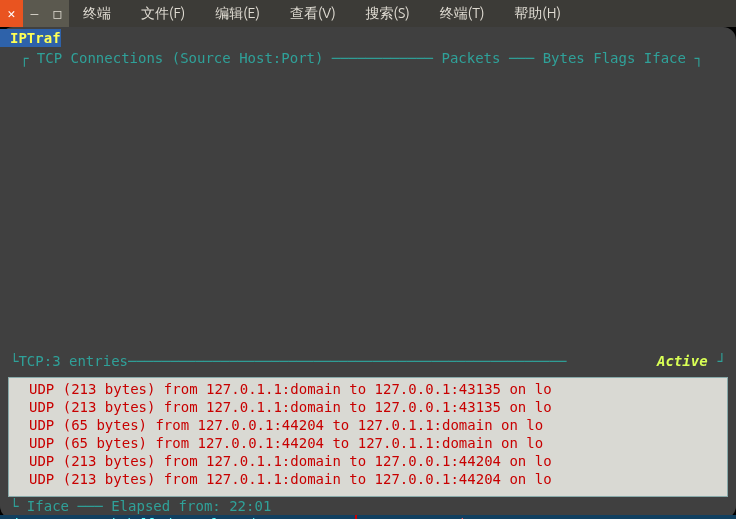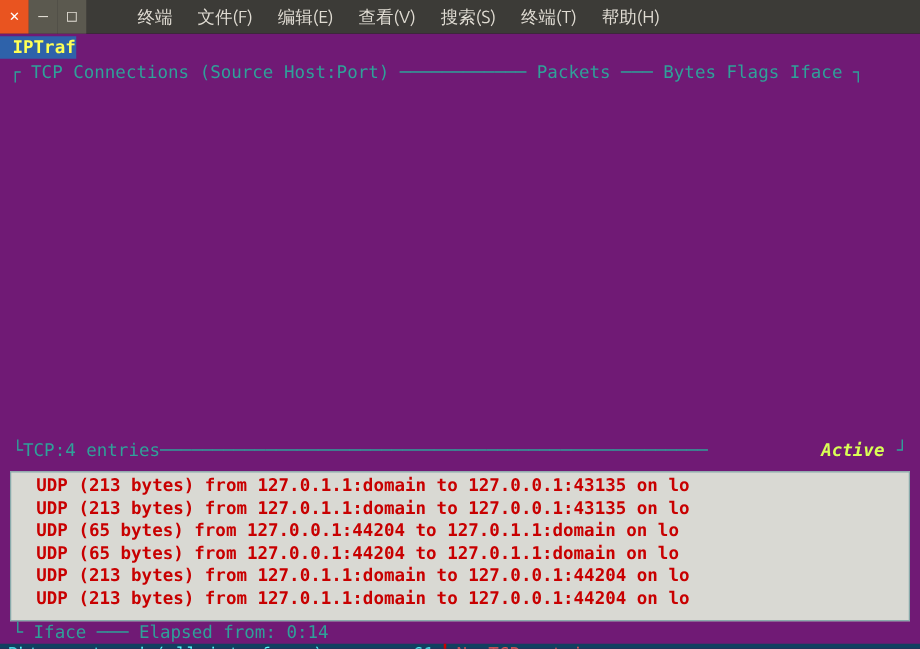--- a/index.html
+++ b/index.html
@@ -20,72 +20,73 @@
     color: #dfdbd2;
   }
   .win-btns { display: flex; height: 100%; }
   .win-btn {
     width: 23px; height: 27px;
     display: flex; align-items: center; justify-content: center;
     font-size: 13px;
   }
   .win-close { background: #e95420; color: #fff; font-weight: bold;}
   .win-min, .win-max { background: #5b594f; color: #dfdbd2; }
-  .menubar { display: flex; gap: 8px; margin-left: 35px; font-family: "Ubuntu","DejaVu Sans",sans-serif; font-size:14px;}
+  .menubar { display: flex; gap: 18px; margin-left: 8px; font-family: "Ubuntu","DejaVu Sans",sans-serif; font-size:14px;}
   .menu-item { padding: 0 6px; cursor: pointer; }
   
   .term {
     width: 736px;
     height: 492px;
-    background: #701a75;
+    background: #404040;
     position: relative;
     line-height: 18px;
     letter-spacing: 0;
+    border-radius: 13px;
   }
   .row { height: 18px; white-space: pre; font-family: "DejaVu Sans Mono", Consolas, monospace; }
   .title-row { color: #ffff55; font-weight: bold; padding-left: 10px; background:#2e62aa;}
   .tcp-bottom {
     position: absolute;
     left:4px; right:4px; top: 325px;
     color:#2fa199;
     padding:0 6px;
     display:flex;
   }
   .tcp-bottom .entries{ color:#2fa199; }
   .tcp-bottom .active { color:#d9ff55; font-weight:bold; margin-left:auto; margin-right:10px;font-style:italic;}
   .udp-box {
     position:absolute;
     left:8px; right:8px; top:350px;
     background:#d9d9d3;
     height:120px;
     border:1px solid #8aa;
     padding:2px 4px;
   }
-  .udp-line { color:#c80000; font-weight:bold; white-space:pre; height:18px; line-height:18px;padding-left:16px;}
+  .udp-line { color:#c80000; font-weight:normal; white-space:pre; height:18px; line-height:18px;padding-left:16px;}
   .bottom-info {
     position:absolute;
     left:4px; right:4px; top:470px;
     color:#2fa199;
     padding:0 6px;
   }
   .status-row {
     position:absolute;
     left:0; right:0; top:488px;
     height:18px;
     background:#114060;
     color:#55ffff;
     padding:0 6px;
     display:flex;
   }
   .status-row .label { color:#55ffff; }
   .status-row .val { color:#55ffff; }
   .status-row .sep { width:2px; background:#c00; margin:0 8px;}
   .status-row .notcp { color:#ff5555; }
   .border-top{
-    position:absolute; top:22px; left:4px; right:4px; height:18px;
+    position:absolute; top:22px; left:16px; right:4px; height:18px;
     color:#2fa199; padding:0 4px; overflow:hidden;
   }
   .abs{position:absolute;}
 </style>
 </head>
 <body>
 
 <div class="titlebar">
   <div class="win-btns">
     <div class="win-btn win-close">✕</div>
@@ -108,37 +109,37 @@
   <div class="row title-row abs" style="top:2px;">IPTraf</div>
 
   <div class="border-top">
     <span class="dash">┌ </span><span>TCP Connections (Source Host:Port)</span><span class="dash"> ──────────── </span><span>Packets</span><span class="dash"> ─── </span><span>Bytes</span> <span>Flags</span><span>  </span><span>Iface</span><span class="dash"> ┐</span>
   </div>
 
   <div class="tcp-bottom">
     <span class="dash">└ </span>
       <span>TCP:</span>
       <span>      </span>
-      <span class="entries">4 entries</span>
+      <span class="entries">3 entries</span>
       <span class="dash" style="flex:1; overflow:hidden;"> ──────────────────────────────────────────────────── </span>
       <span class="active">Active</span>
       <span class="dash"> ┘</span>
   </div>
 
   <div class="udp-box">
     <div class="udp-line">UDP (213 bytes) from 127.0.1.1:domain to 127.0.0.1:43135 on lo</div>
     <div class="udp-line">UDP (213 bytes) from 127.0.1.1:domain to 127.0.0.1:43135 on lo</div>
     <div class="udp-line">UDP (65 bytes) from 127.0.0.1:44204 to 127.0.1.1:domain on lo</div>
     <div class="udp-line">UDP (65 bytes) from 127.0.0.1:44204 to 127.0.1.1:domain on lo</div>
     <div class="udp-line">UDP (213 bytes) from 127.0.1.1:domain to 127.0.0.1:44204 on lo</div>
     <div class="udp-line">UDP (213 bytes) from 127.0.1.1:domain to 127.0.0.1:44204 on lo</div>
   </div>
 
   <div class="bottom-info">
-    <span class="dash">└ </span><span>Iface</span><span class="dash"> ─── </span><span>Elapsed from:</span><span>   </span><span>0:14</span><span class="dash"> ───────────────────────────────────────────────────────────</span>
+    <span class="dash">└ </span><span>Iface</span><span class="dash"> ─── </span><span>Elapsed from:</span><span>   </span><span>22:01</span><span class="dash"> ───────────────────────────────────────────────────────────</span>
   </div>
 
   <div class="status-row">
     <span class="label">Pkts captured (all interfaces):</span>
     <span style="flex:0 0 80px; text-align:right;" class="val">61</span>
     <span class="sep"></span>
     <span class="notcp">No TCP entries</span>
   </div>
 
 </div>

